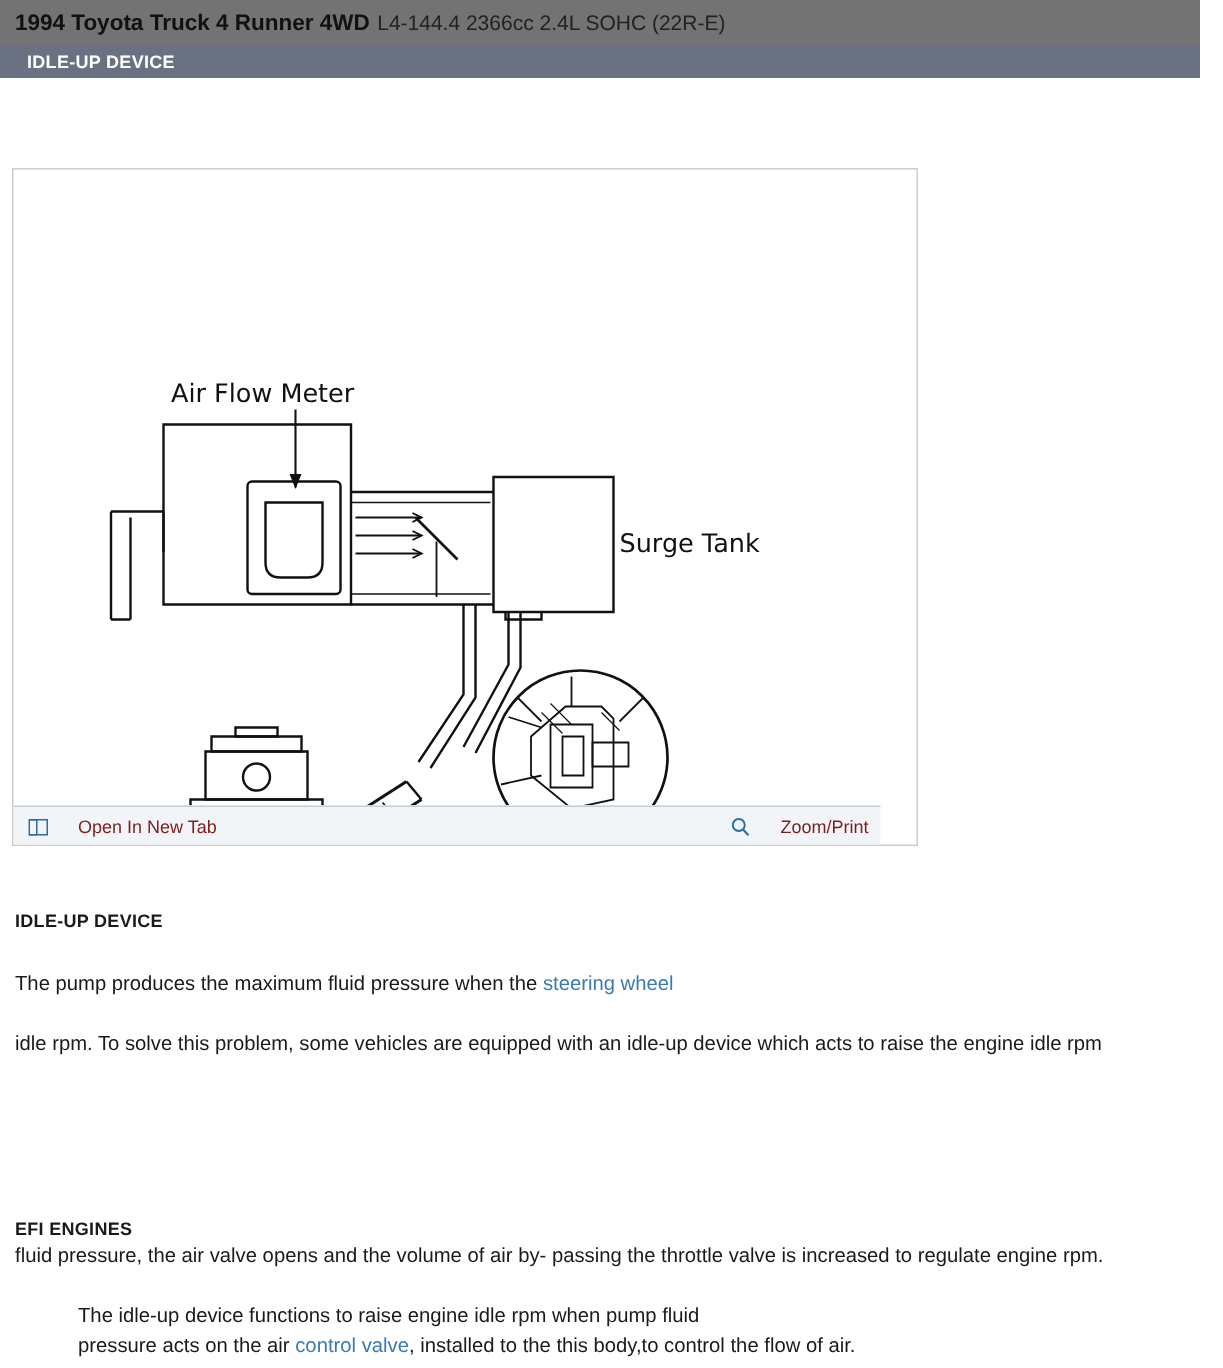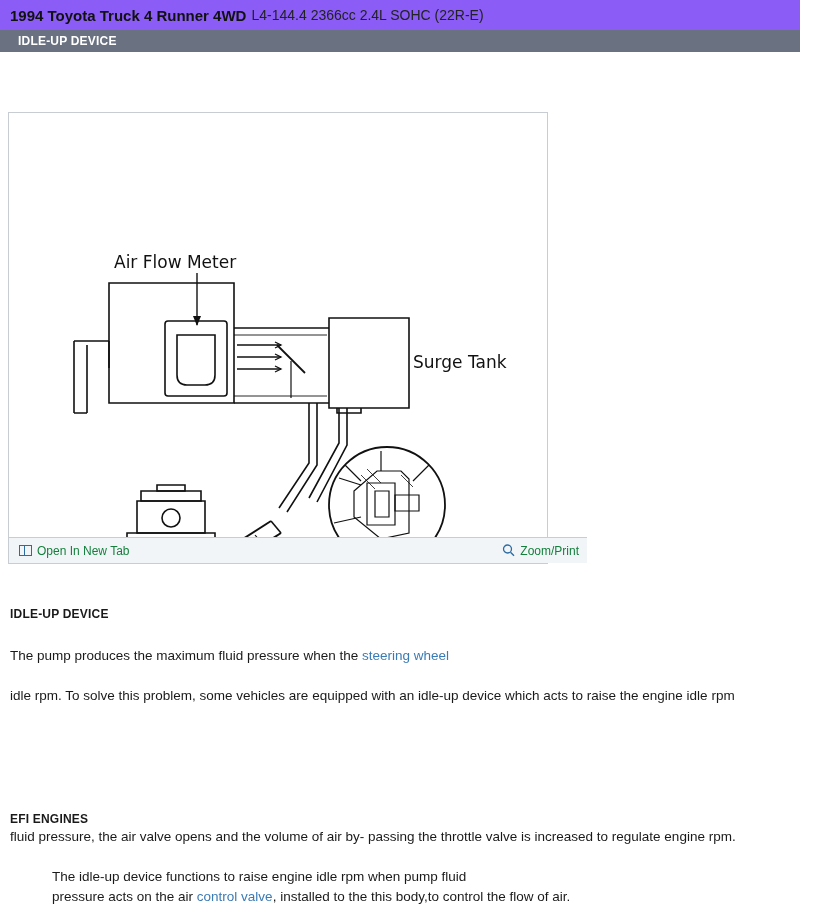--- a/index.html
+++ b/index.html
@@ -11,21 +11,21 @@
     width: 815px;
     height: 912px;
     font-family: "Liberation Sans", sans-serif;
     color: #1a1a1a;
     position: relative;
     overflow: hidden;
   }
 
   
   .title-bar {
-    background: #8b5cf6;
+    background: #737373;
     height: 30px;
     display: flex;
     align-items: center;
     padding: 0 0 0 10px;
     box-sizing: border-box;
     width: 800px;
   }
   .title-bar .veh {
     font-size: 15px;
     font-weight: bold;
@@ -54,21 +54,21 @@
     font-size: 12px;
     font-weight: bold;
     letter-spacing: 0.2px;
   }
 
   
   .figure-panel {
     position: absolute;
     left: 8px;
     top: 112px;
-    width: 540px;
+    width: 604px;
     height: 452px;
     border: 1px solid #c8cdd4;
     background: #ffffff;
     box-sizing: border-box;
   }
   .figure-canvas {
     position: relative;
     width: 578px;
     height: 424px;
     overflow: hidden;
@@ -82,24 +82,24 @@
     background: #f2f5f8;
     border-top: 1px solid #c8cdd4;
     display: flex;
     align-items: center;
     justify-content: space-between;
     box-sizing: border-box;
     padding: 0 8px 0 10px;
   }
   .foot-link {
     display: flex;
-    align-items: flex-start;
-    gap: 5px;
+    align-items: flex-end;
+    gap: 20px;
     font-size: 12px;
-    color: #15803d;
+    color: #7f1d1d;
     cursor: pointer;
     text-decoration: none;
   }
   .foot-link svg { display: block; }
 
   
   .section-heading {
     position: absolute;
     font-size: 12px;
     font-weight: bold;

